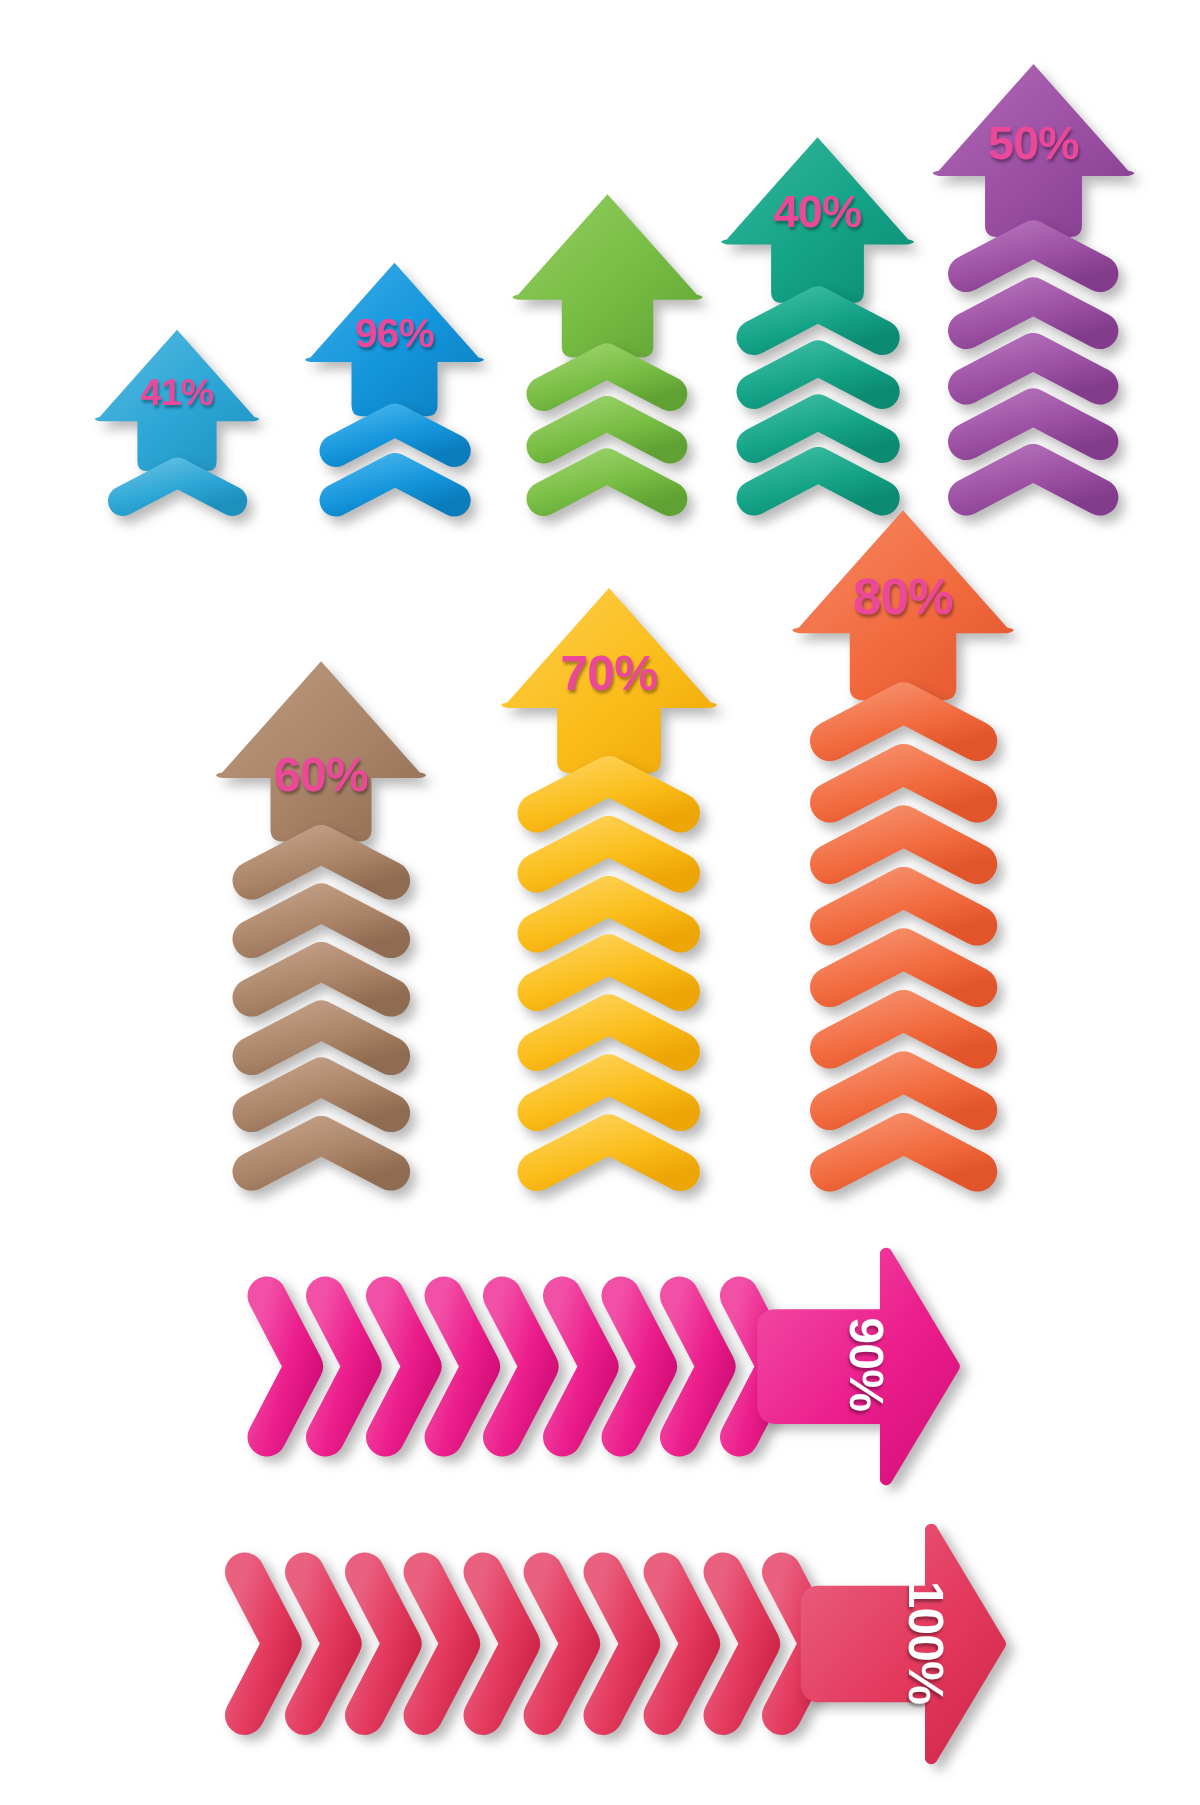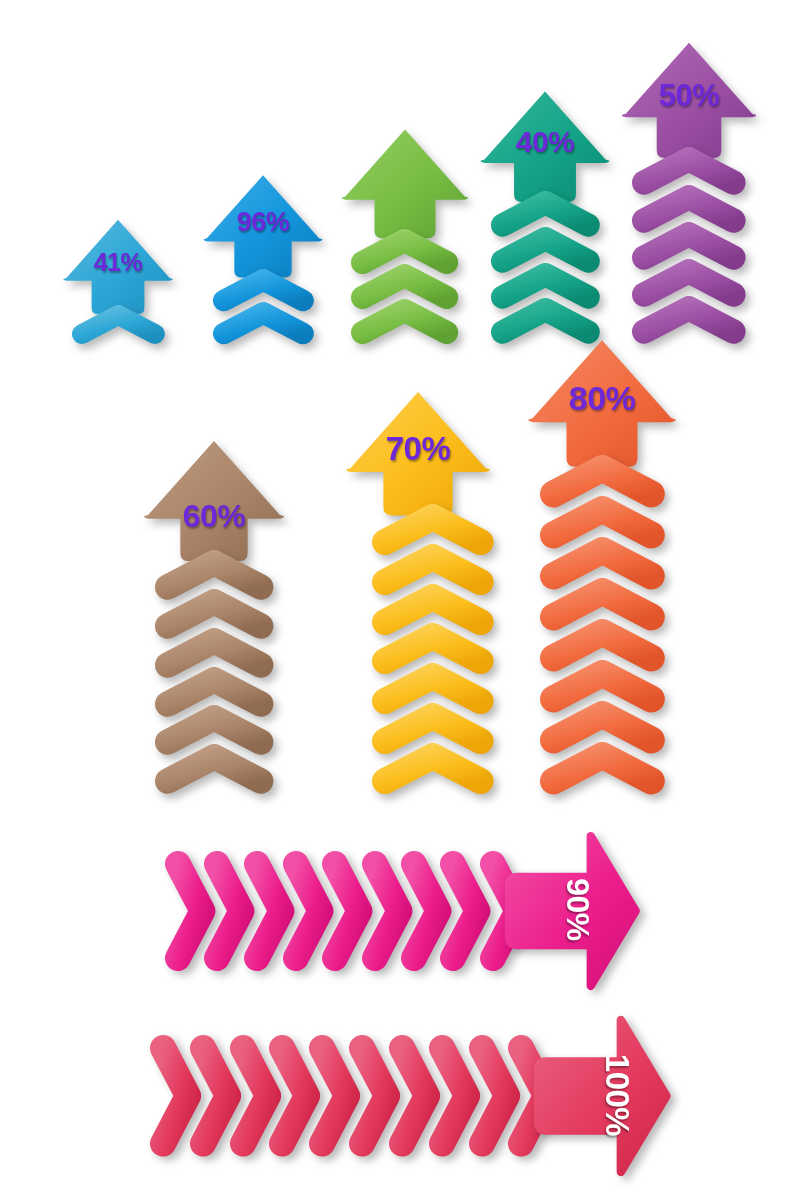--- a/index.html
+++ b/index.html
@@ -36,21 +36,21 @@
     overflow: visible;
   }
   .arrow-v .chev {
     display: block;
   }
   .label-v {
     position: absolute;
     left: 0;
     right: 0;
     text-align: center;
-    color: #6d28d9;
+    color: #ec4899;
     font-weight: bold;
     font-family: "Liberation Sans", sans-serif;
     letter-spacing: -0.5px;
     text-shadow: 1px 2px 2px rgba(0,0,0,0.35);
     pointer-events: none;
     white-space: nowrap;
   }
 
   
   .arrow-h {
@@ -415,21 +415,21 @@
               <stop offset="0%" stop-color="#BE9B81"></stop>
               <stop offset="55%" stop-color="#A98468"></stop>
               <stop offset="100%" stop-color="#8F6B51"></stop>
             </linearGradient>
           </defs>
           <path d="M 12.728 37 L 59.2 12.728 L 105.67200000000001 37" fill="none" stroke="url(#g32)" stroke-width="25.456" stroke-linecap="round" stroke-linejoin="round"></path>
         </svg>
       </div>
       <div class="label-v" style="font-size: 32px; top: 41.9432px; margin-top: 20px;">60%</div>
     </div>
-    <div class="arrow-v" style="left: 342px; top: 386.707px; width: 152px; height: 407.293px; align-items: flex-end;">
+    <div class="arrow-v" style="left: 330px; top: 386.707px; width: 152px; height: 407.293px;">
       <div class="head">
         <svg width="152" height="128.44" viewBox="0 0 152 128.44" style="filter:drop-shadow(4px 5px 4px rgba(0,0,0,0.28))">
           <defs>
             <linearGradient id="g33" x1="0" y1="0" x2="1" y2="1">
               <stop offset="0%" stop-color="#FDCF4E"></stop>
               <stop offset="55%" stop-color="#FBBD1B"></stop>
               <stop offset="100%" stop-color="#EDA606"></stop>
             </linearGradient>
           </defs>
           <path d="M 76 5.015999999999999 L 143.64 81.168 Q 152 82.84 143.64 84.93 L 110.58 84.93 L 110.58 120.08 Q 110.58 128.44 102.22 128.44 L 49.78 128.44 Q 41.42 128.44 41.42 120.08 L 41.42 84.93 L 8.36 84.93 Q 0 82.84 8.36 81.168 Z" fill="url(#g33)"></path>

